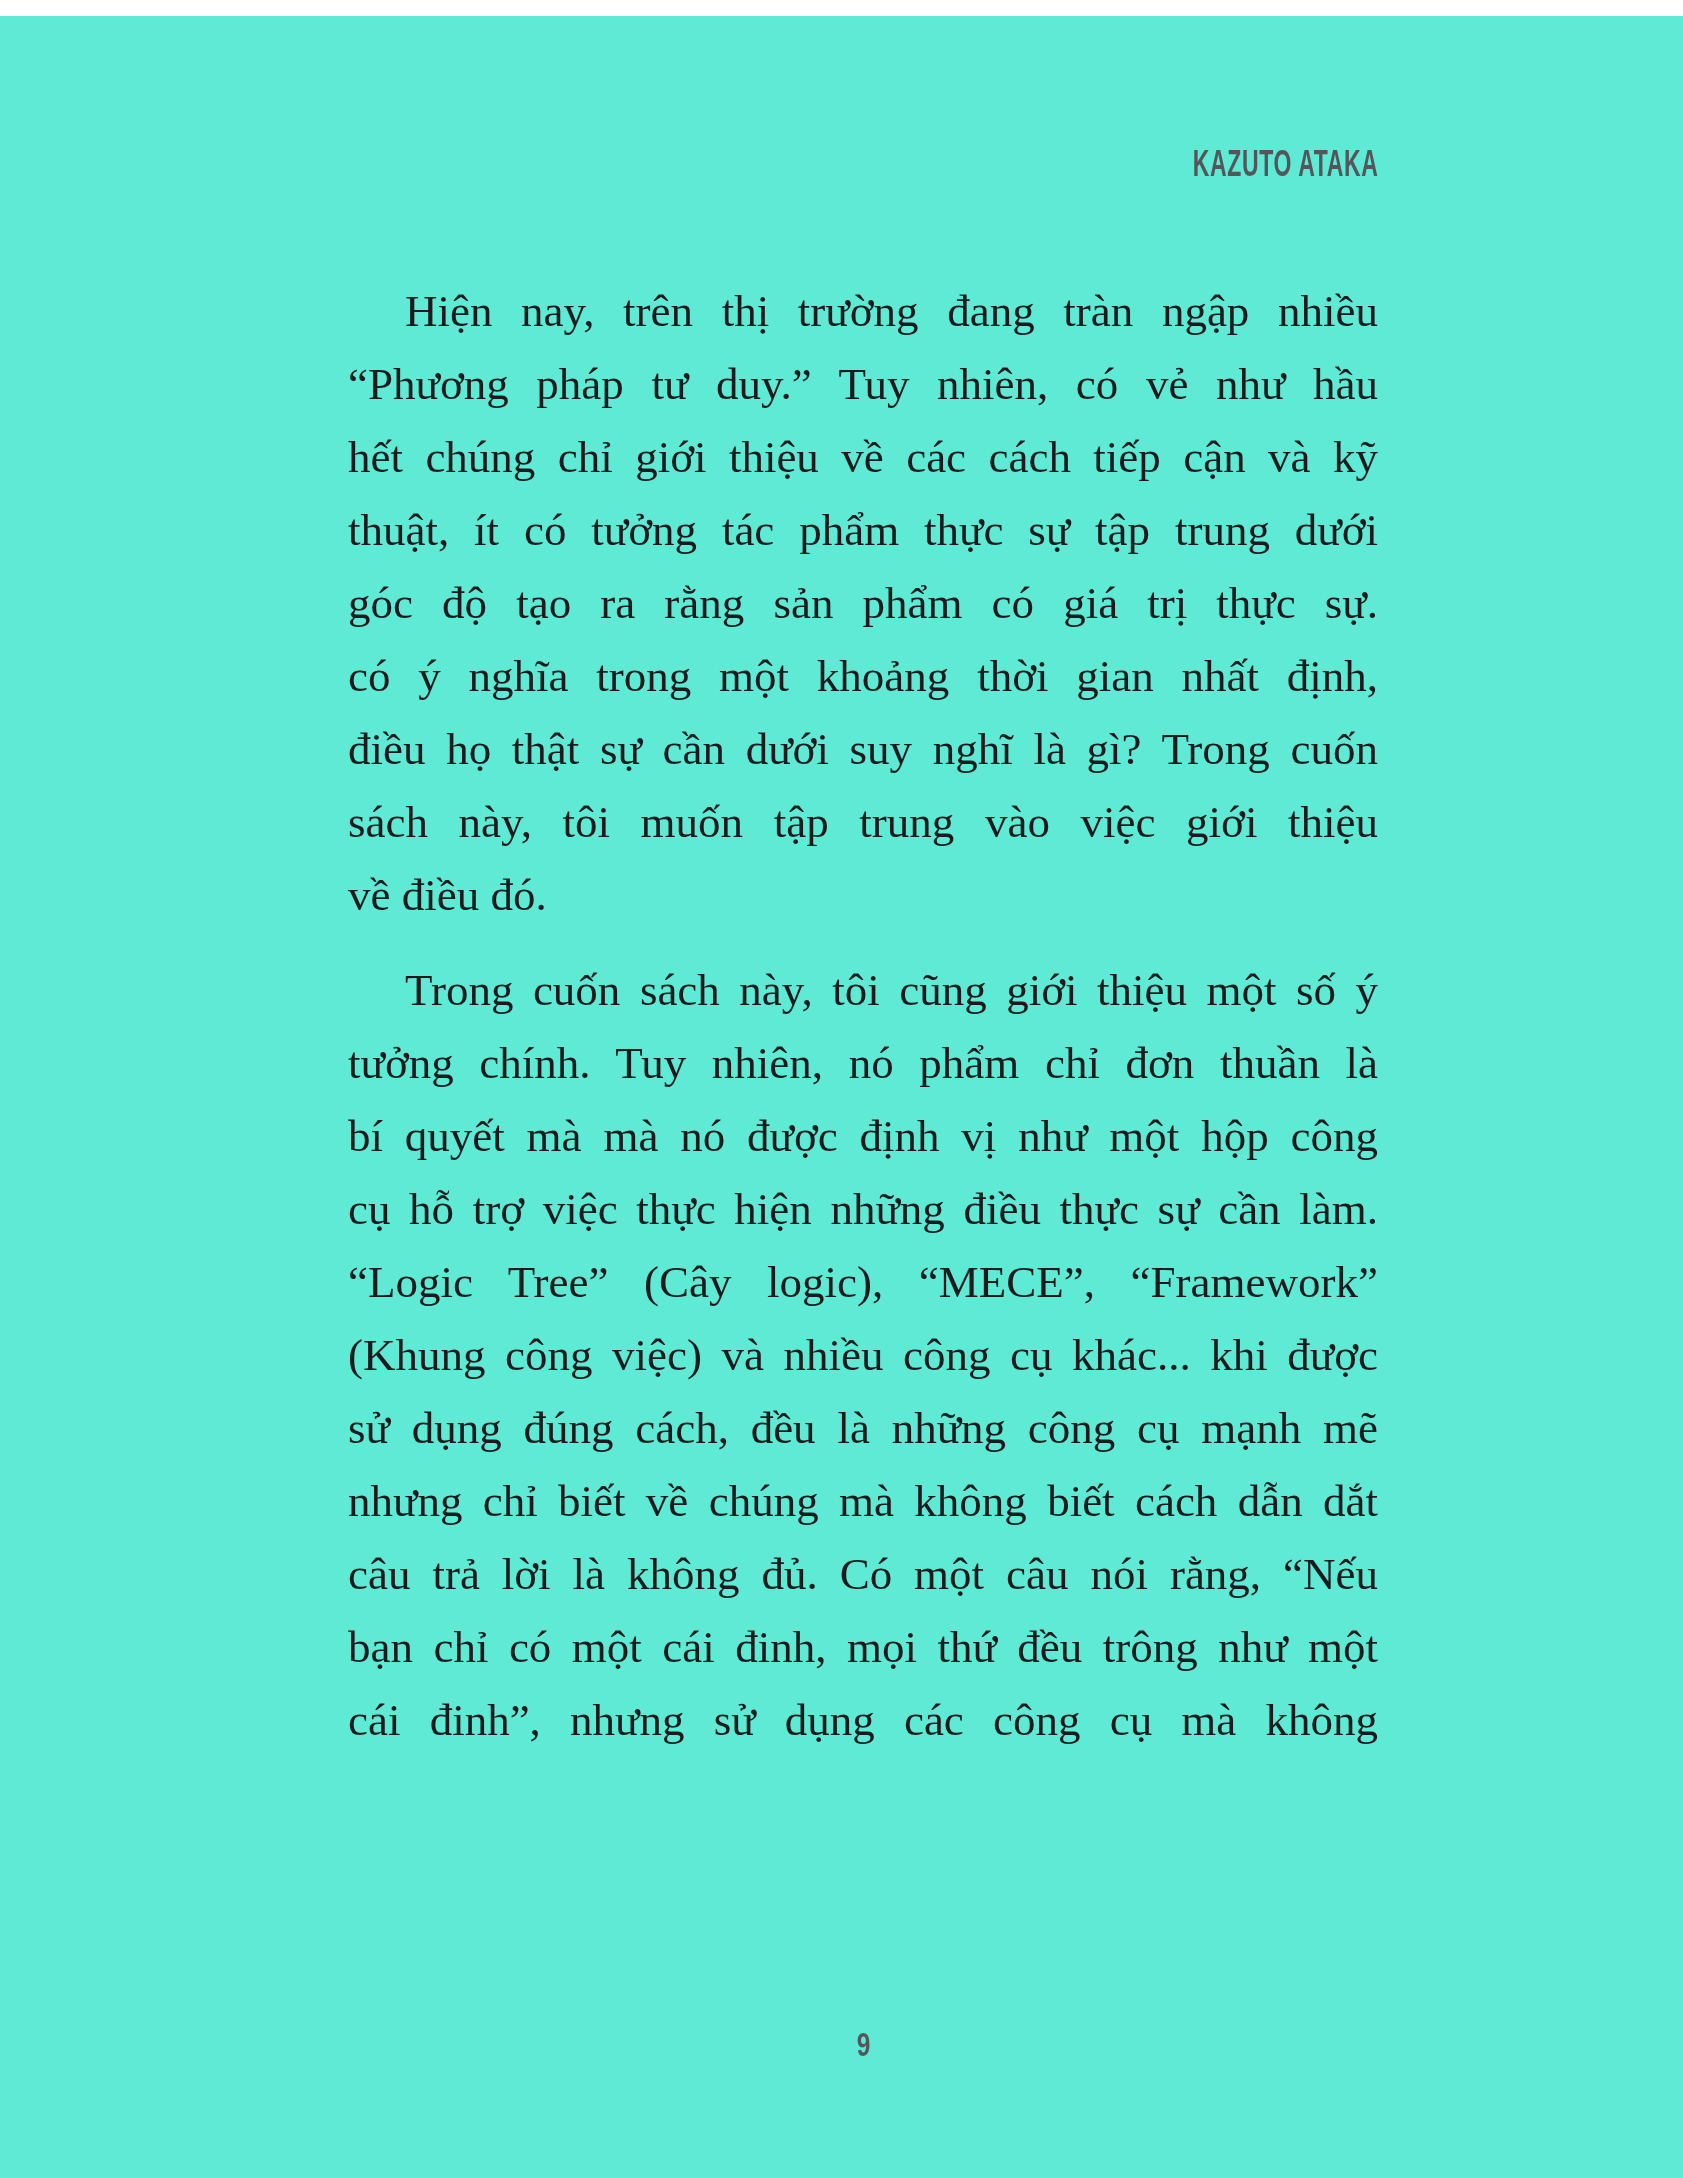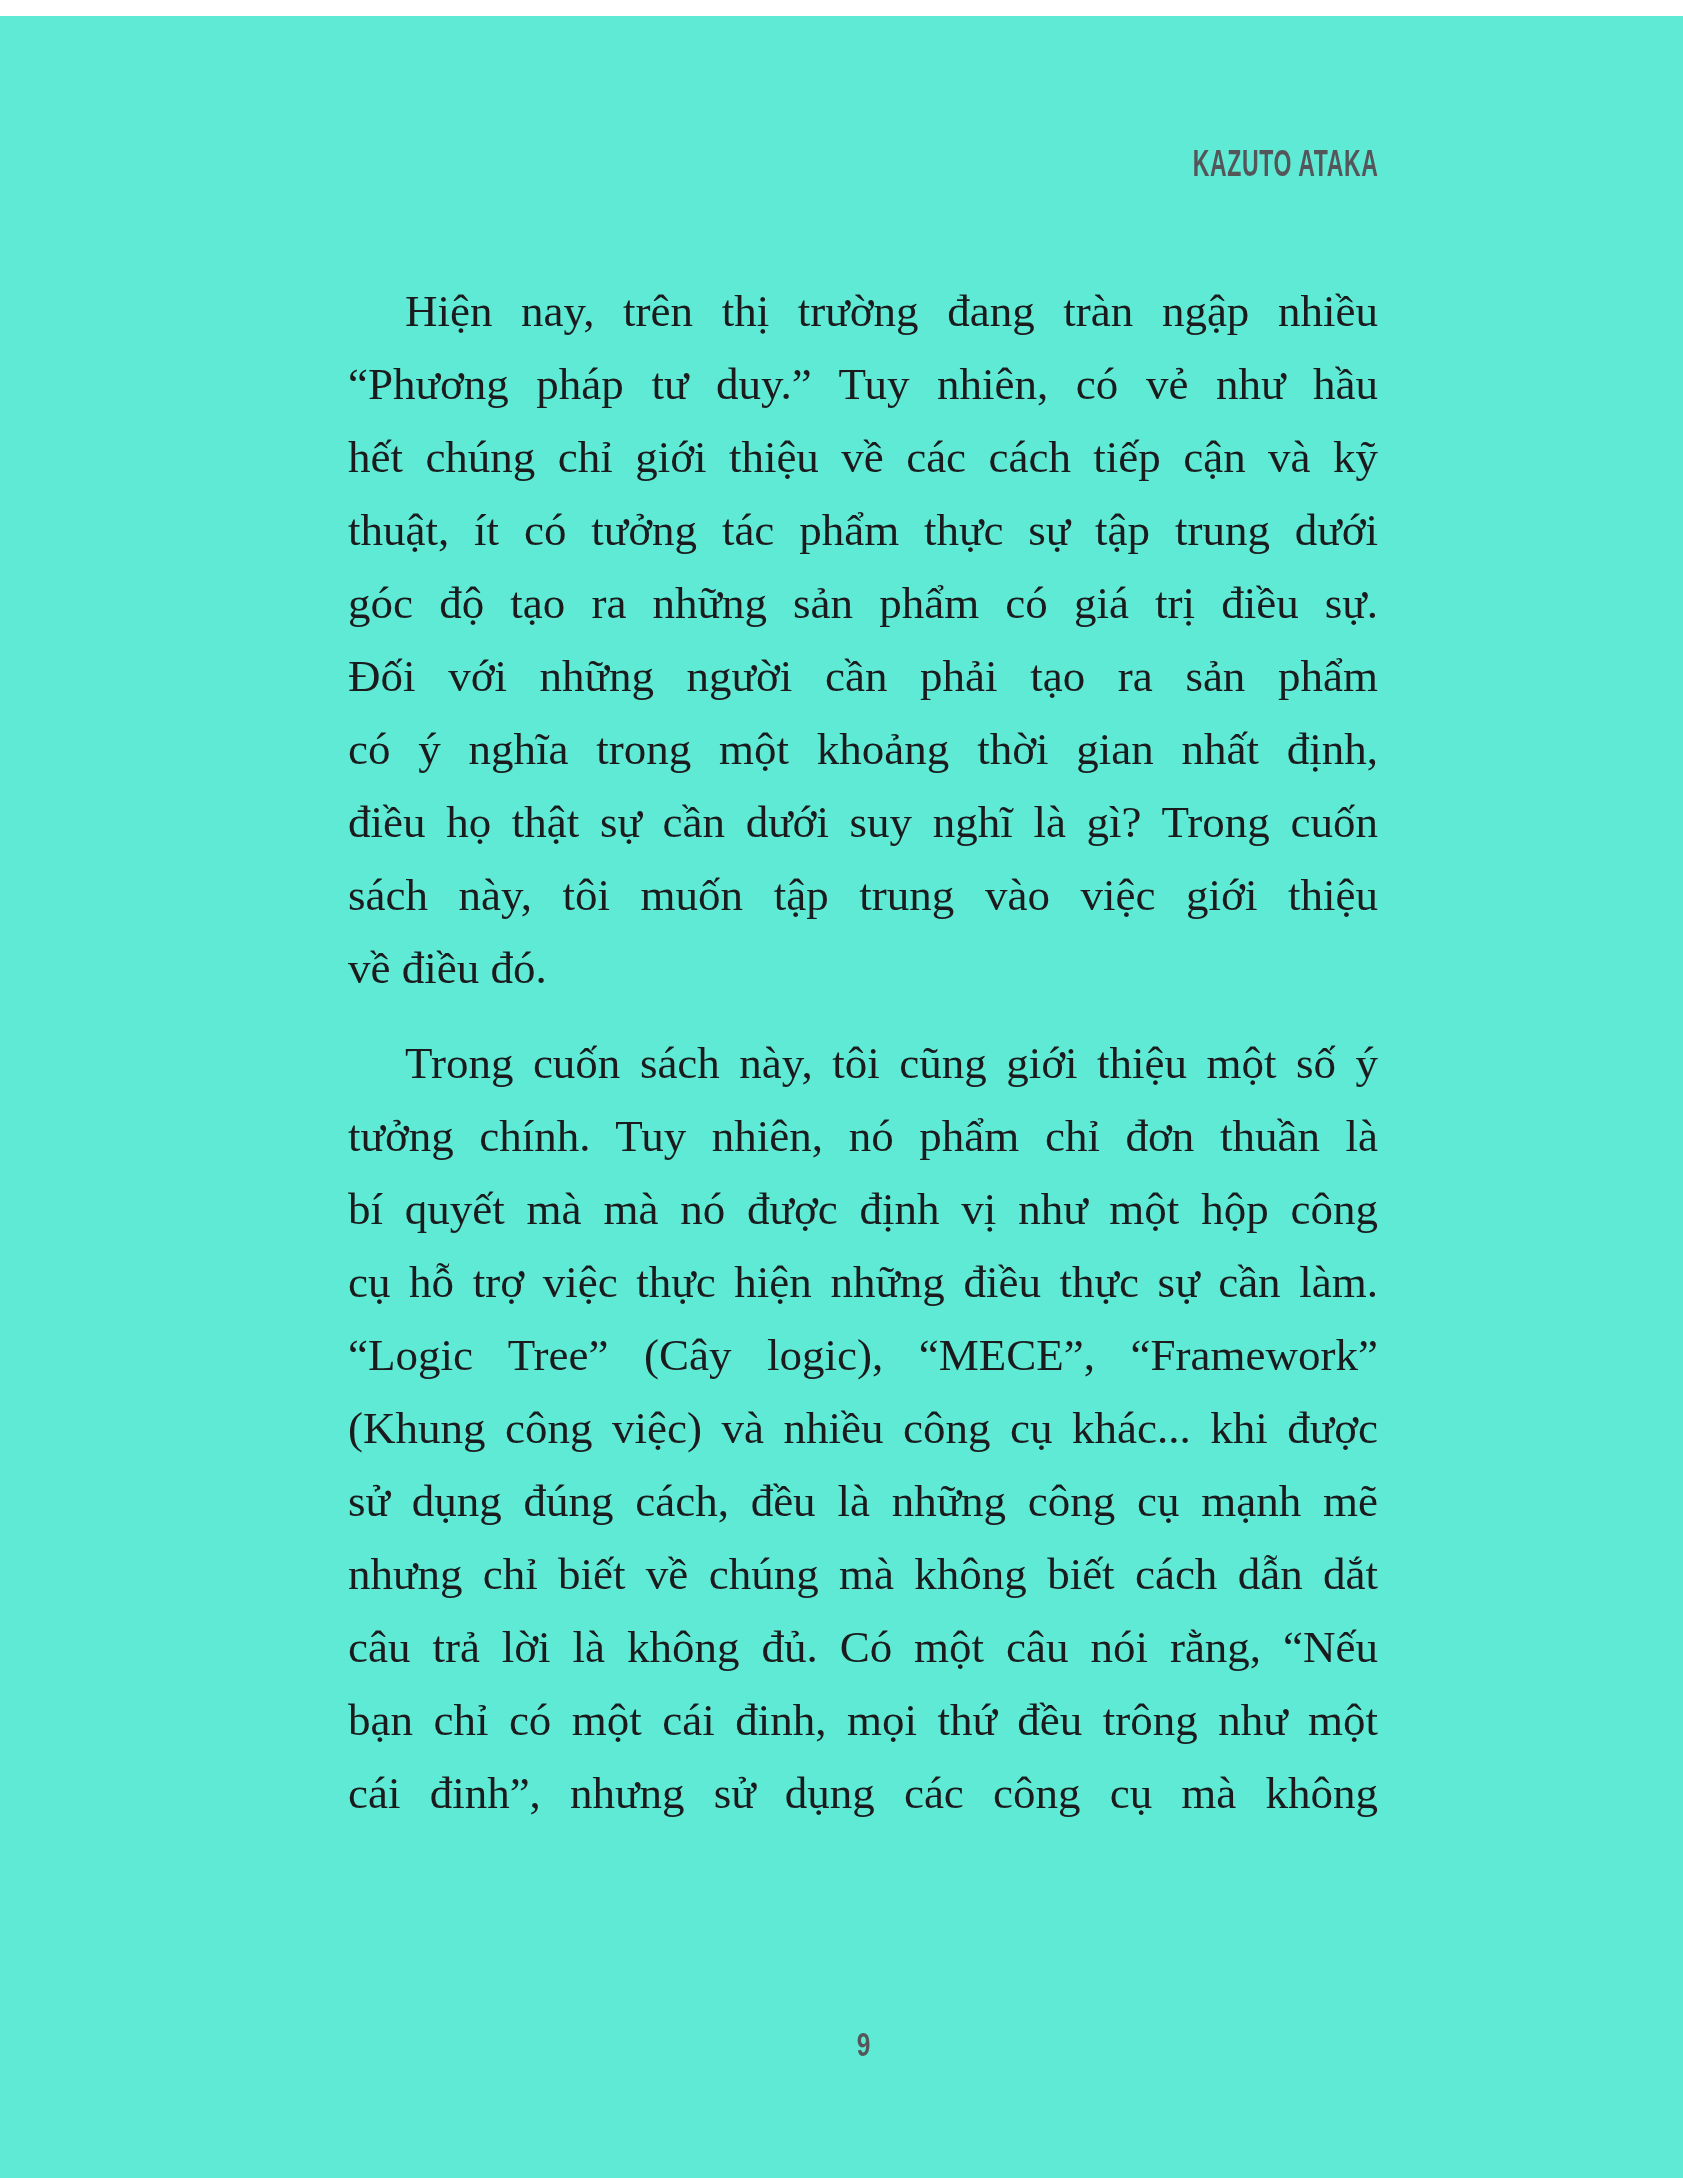--- a/index.html
+++ b/index.html
@@ -82,22 +82,21 @@
 
   <div class="running-head">KAZUTO ATAKA</div>
 
   <div class="textblock">
 
     <div class="para">
       <div class="line indent">Hiện nay, trên thị trường đang tràn ngập nhiều</div>
       <div class="line">“Phương pháp tư duy.” Tuy nhiên, có vẻ như hầu</div>
       <div class="line">hết chúng chỉ giới thiệu về các cách tiếp cận và kỹ</div>
       <div class="line">thuật, ít có tưởng tác phẩm thực sự tập trung dưới</div>
-      <div class="line">góc độ tạo ra những sản phẩm có giá trị điều sự.</div>
-      <div class="line">Đối với những người cần phải tạo ra sản phẩm</div>
+      <div class="line">góc độ tạo ra rằng sản phẩm có giá trị thực sự.</div>
       <div class="line">có ý nghĩa trong một khoảng thời gian nhất định,</div>
       <div class="line">điều họ thật sự cần dưới suy nghĩ là gì? Trong cuốn</div>
       <div class="line">sách này, tôi muốn tập trung vào việc giới thiệu</div>
       <div class="line endpara">về điều đó.</div>
     </div>
 
     <div class="para">
       <div class="line indent">Trong cuốn sách này, tôi cũng giới thiệu một số ý</div>
       <div class="line">tưởng chính. Tuy nhiên, nó phẩm chỉ đơn thuần là</div>
       <div class="line">bí quyết mà mà nó được định vị như một hộp công</div>

